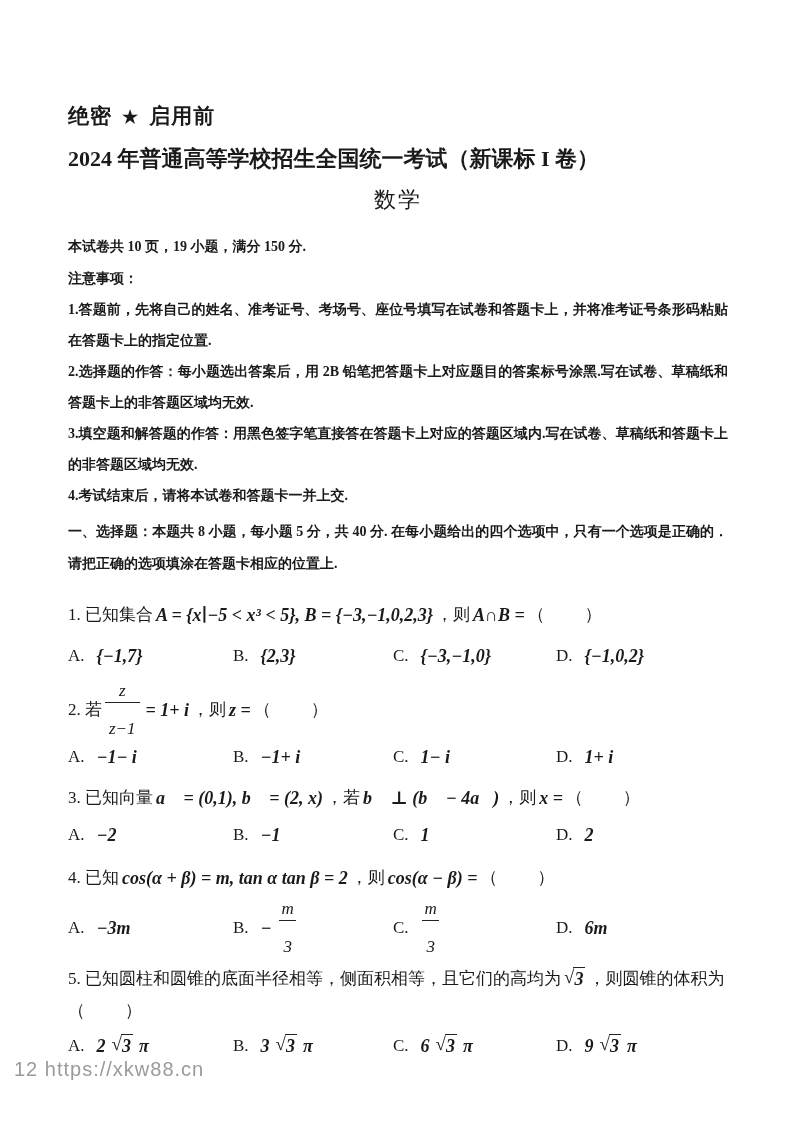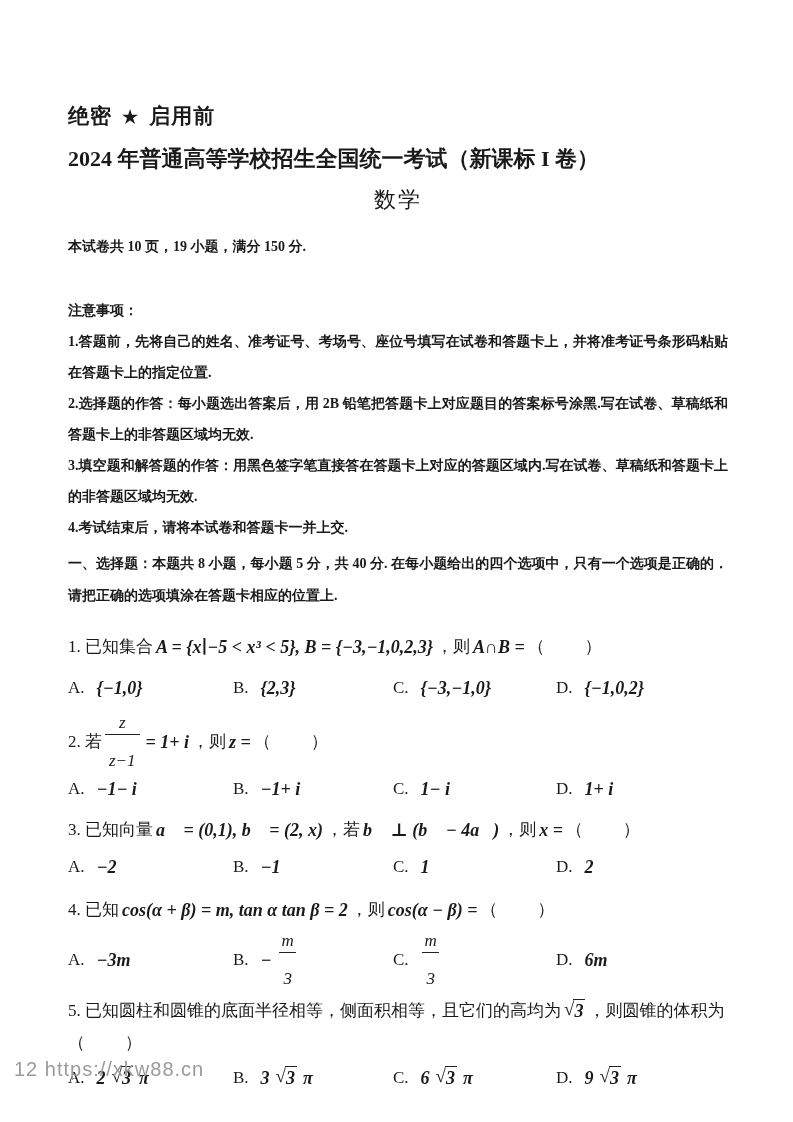--- a/index.html
+++ b/index.html
@@ -26,21 +26,21 @@
     margin-top:12px; text-align:left;
     font-size:22px; font-weight:bold; line-height:30px;
   }
   .subject-title {
     margin-top:11px; text-align:center;
     font-size:22px; font-weight:normal; line-height:30px; letter-spacing:2px;
   }
   
   .bold-block { font-weight:bold; font-size:14px; }
   .paper-summary { margin-top:16px; line-height:32px; }
-  .notice-title  { line-height:31px;margin-top:32px; }
+  .notice-title  { line-height:31px; }
   .notice-item   { line-height:31px; text-align:justify; }
   .section-header{ margin-top:5px; line-height:31.5px; text-align:justify; }
   
   .question { font-size:17px; line-height:32px; }
   .q-stem { display:flex; align-items:center; flex-wrap:wrap; }
   .m {
     font-family:"Liberation Serif","DejaVu Serif",serif;
     font-style:italic; font-size:18px; padding:0 3px; white-space:nowrap;font-weight:bold;
   }
   .blank { letter-spacing:2px; }
@@ -101,21 +101,21 @@
         <span>1.</span>&nbsp;
         <span>已知集合</span>
         <span class="m">A = {x∣−5 &lt; x³ &lt; 5}, B = {−3,−1,0,2,3}</span>
         <span>，则</span>
         <span class="m">A∩B =</span>
         <span class="blank">（　　）</span>
       </div>
       <div class="opts">
         <span class="opt">
             <span class="opt-label">A.</span>
-            <span class="m">{−1,0}</span>
+            <span class="m">{−1,7}</span>
           </span>
         <span class="opt">
             <span class="opt-label">B.</span>
             <span class="m">{2,3}</span>
           </span>
         <span class="opt">
             <span class="opt-label">C.</span>
             <span class="m">{−3,−1,0}</span>
           </span>
         <span class="opt">

